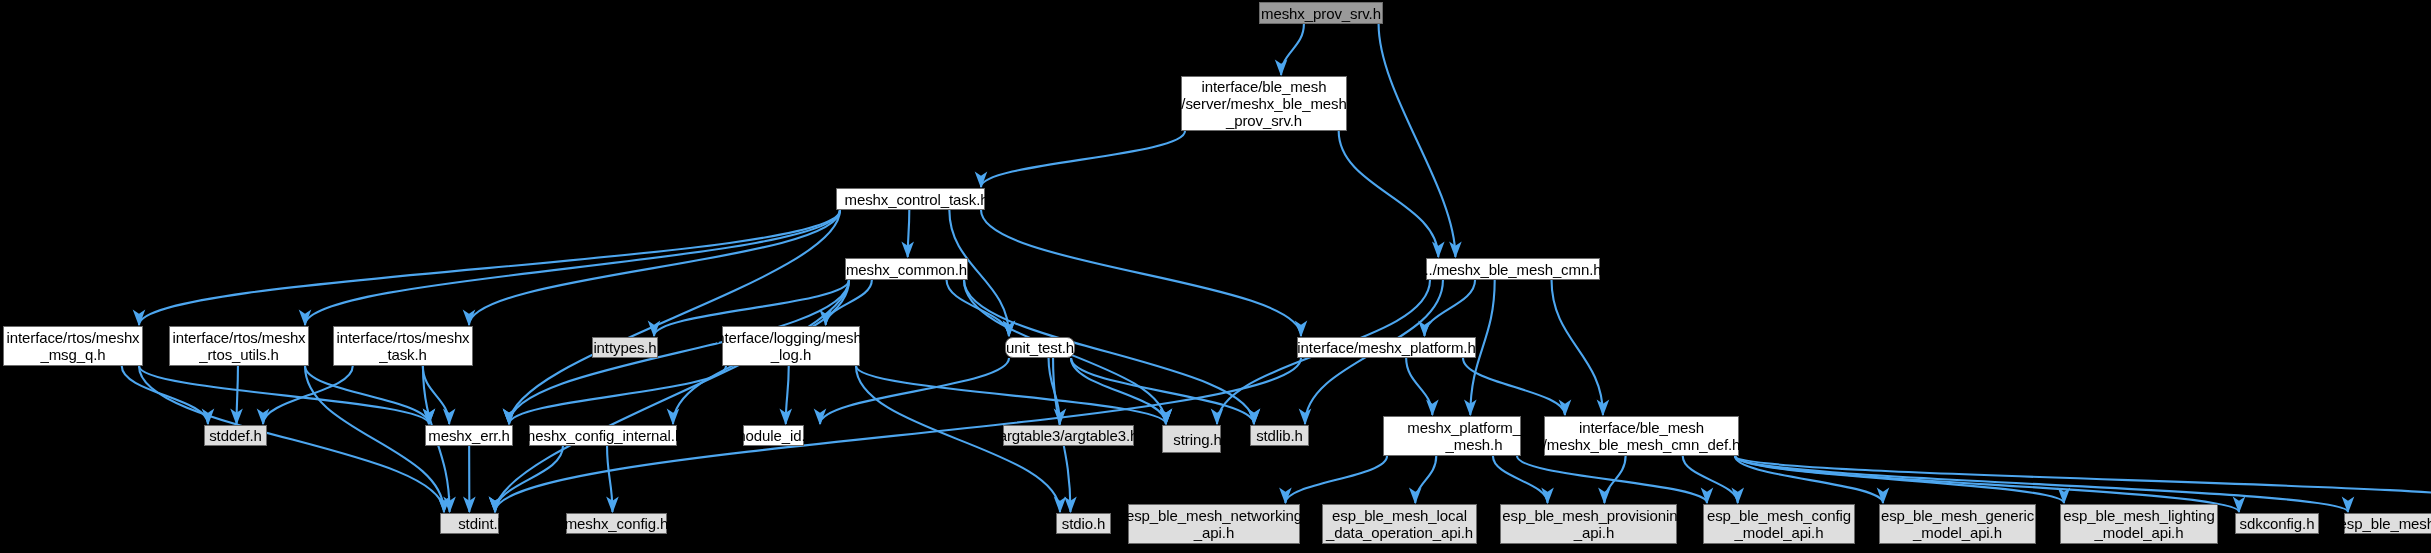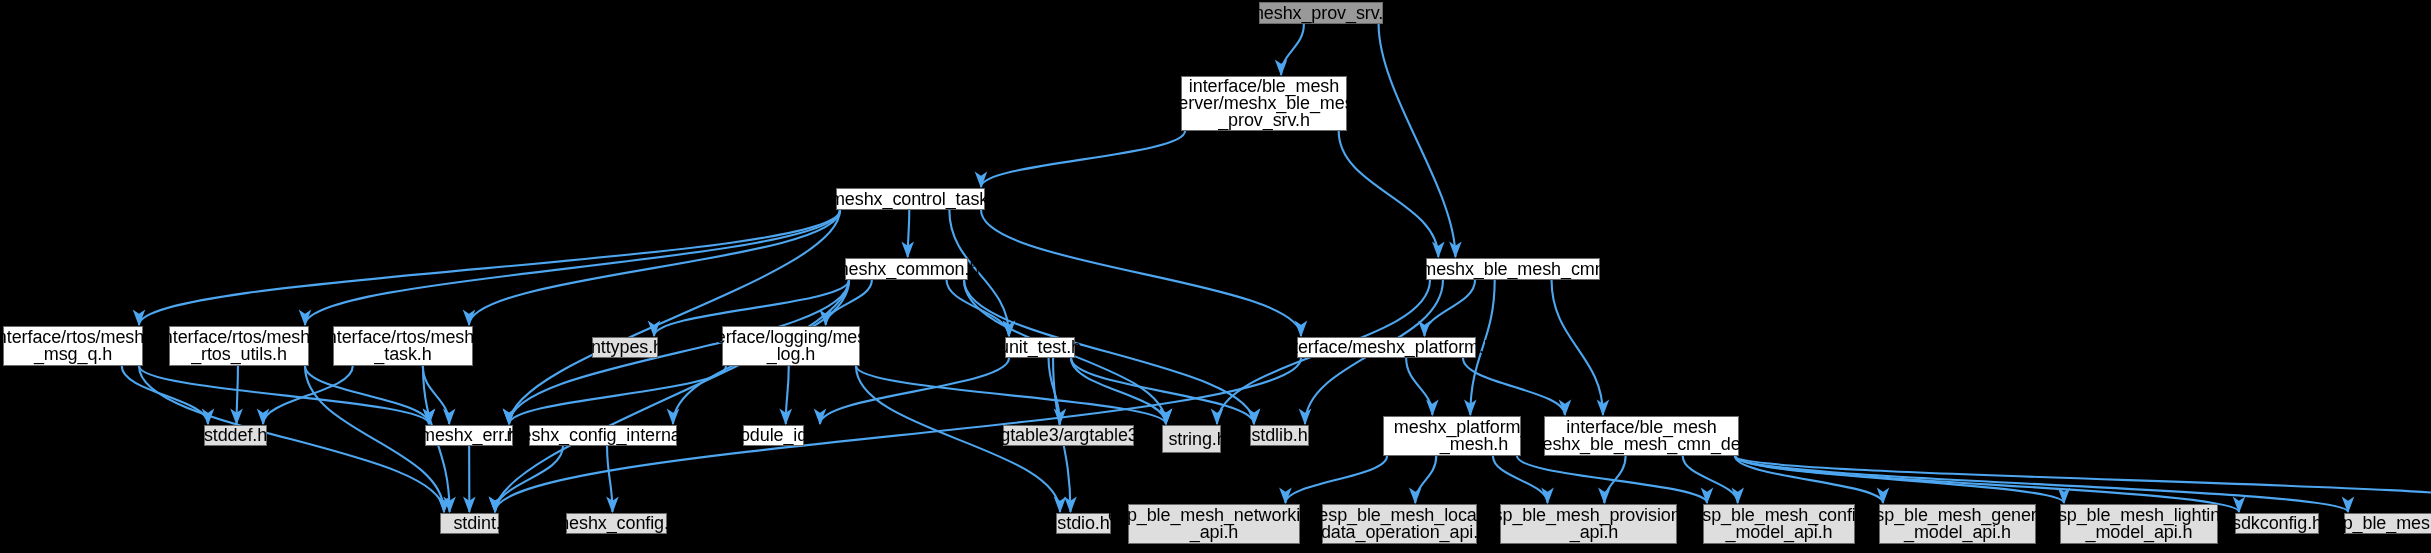--- a/index.html
+++ b/index.html
@@ -28,21 +28,21 @@
     pointer-events: none;
   }
   .node {
     position: absolute;
     box-sizing: border-box;
     display: flex;
     align-items: center;
     justify-content: center;
     text-align: center;
     border: 1px solid #6b6b6b;
-    font-size: 18px;
+    font-size: 15px;
     line-height: 17px;
     color: #000000;
     white-space: pre;
     letter-spacing: -0.1px;
     z-index: 5;
   }
   .node.white {
     background: #ffffff;
   }
   .node.grey {
@@ -133,21 +133,21 @@
     <div class="node white" style="left: 845px; top: 258px; width: 123px; height: 22px;">meshx_common.h</div>
     <div class="node white" style="left: 3px; top: 326px; width: 140px; height: 40px;">interface/rtos/meshx
 _msg_q.h</div>
     <div class="node white" style="left: 169px; top: 326px; width: 140px; height: 40px;">interface/rtos/meshx
 _rtos_utils.h</div>
     <div class="node white" style="left: 333px; top: 326px; width: 140px; height: 40px;">interface/rtos/meshx
 _task.h</div>
     <div class="node grey" style="left: 592px; top: 337px; width: 66px; height: 21px;">inttypes.h</div>
     <div class="node white" style="left: 722px; top: 326px; width: 138px; height: 40px;">interface/logging/meshx
 _log.h</div>
-    <div class="node white" style="left: 1005px; top: 337px; width: 70px; height: 21px;">unit_test.h</div>
+    <div class="node white" style="left: 1005px; top: 337px; width: 70px; height: 21px; border-radius: 8px;">unit_test.h</div>
     <div class="node white" style="left: 1297px; top: 337px; width: 179px; height: 21px;">interface/meshx_platform.h</div>
     <div class="node grey" style="left: 204px; top: 425px; width: 63px; height: 21px;">stddef.h</div>
     <div class="node white" style="left: 425px; top: 425px; width: 88px; height: 21px;">meshx_err.h</div>
     <div class="node white" style="left: 529px; top: 425px; width: 148px; height: 21px;">meshx_config_internal.h</div>
     <div class="node white" style="left: 743px; top: 425px; width: 61px; height: 21px;">module_id.h</div>
     <div class="node grey" style="left: 1003px; top: 425px; width: 131px; height: 21px;">argtable3/argtable3.h</div>
     <div class="node grey" style="left: 1162px; top: 425px; width: 59px; height: 28px; padding-left: 12px;">string.h</div>
     <div class="node grey" style="left: 1250px; top: 425px; width: 59px; height: 21px;">stdlib.h</div>
     <div class="node white" style="left: 1383px; top: 416px; width: 138px; height: 40px; padding-left: 44px;">meshx_platform_ble
 _mesh.h</div>

